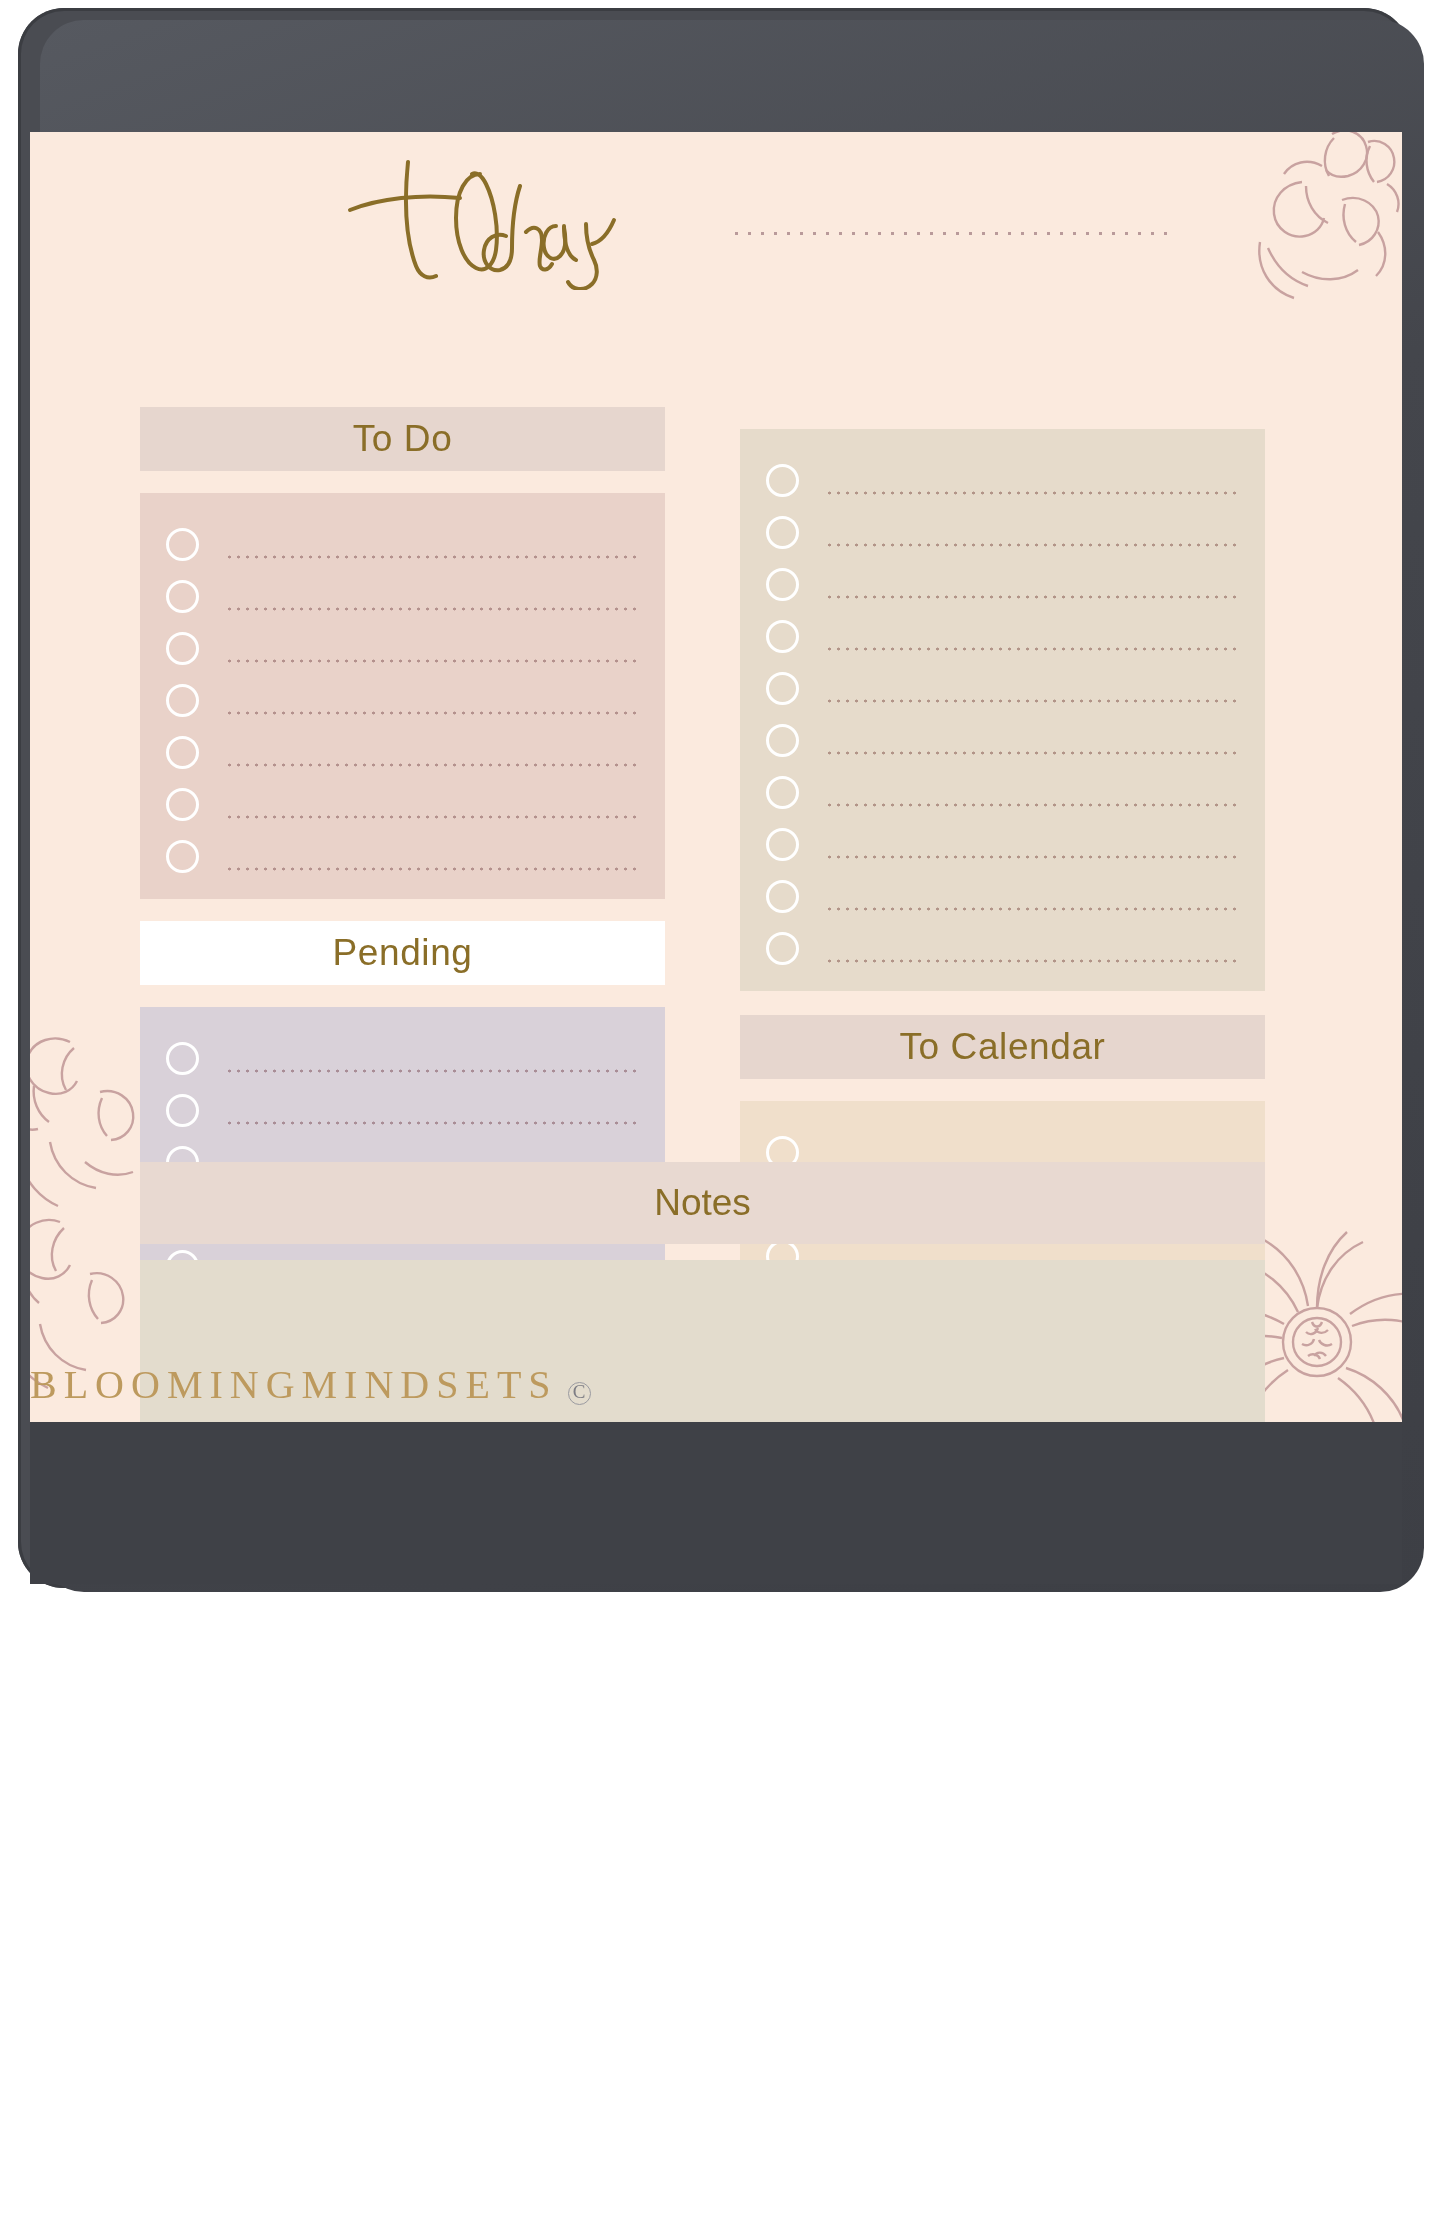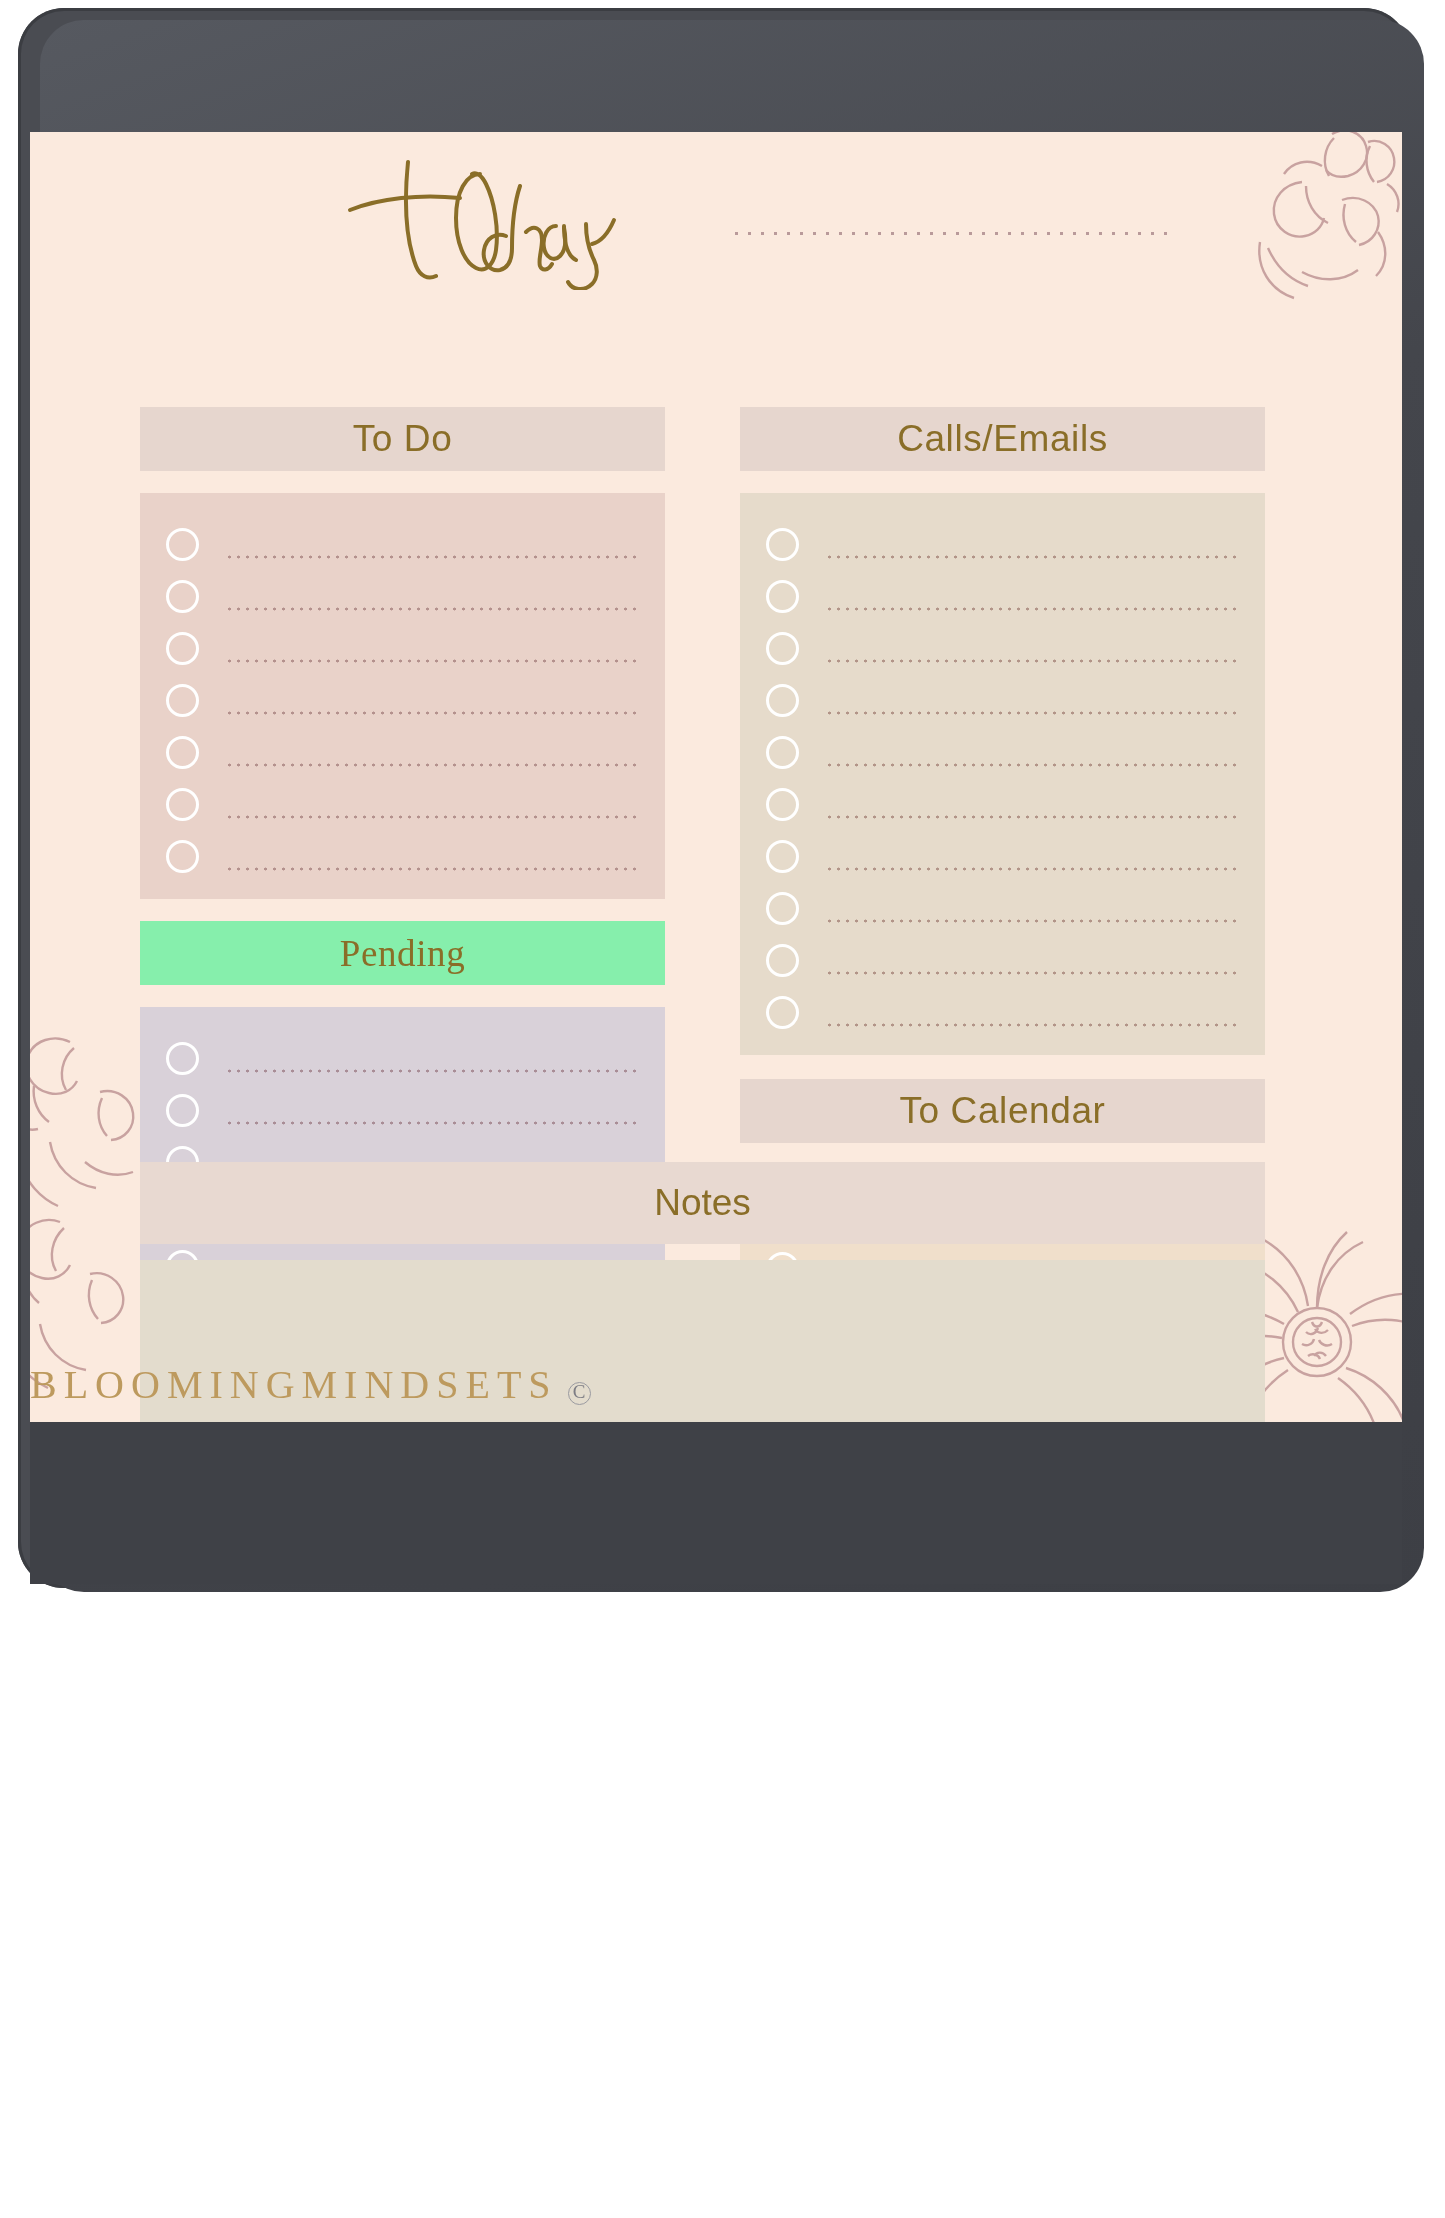--- a/index.html
+++ b/index.html
@@ -60,21 +60,21 @@
 
   .sec-header{
     height:64px;
     display:flex;align-items:center;justify-content:center;
     background:#e7d7cf;
     color:#8a6e28;
     font-size:37px;
     letter-spacing:.6px;
     font-weight:400;
   }
-  .sec-header.tan{background:#86efac;font-family:Liberation Serif, serif;}
+  .sec-header.tan{background:#ffffff;}
   .sec-header.rose{background:#e6d6ce;}
 
   .list-box{
     margin-top:22px;
     padding:20px 26px 22px 26px;
     box-sizing:border-box;
   }
   .list-box.todo{background:#e9d2c9;}
   .list-box.pending{background:#d9d1d9;}
   .list-box.calls{background:#e6dbcb;}
@@ -296,23 +296,20 @@
           </div>
         <div class="row">
             <div class="bubble"></div>
           </div>
       </div>
 
     </div>
 
     <div class="col-right">
 
-      <div class="sec-header rose">
-        <span>Calls/Emails</span>
-      </div>
       <div class="list-box calls">
         <div class="row">
             <div class="bubble"></div>
             <div class="dline tan"></div>
           </div>
         <div class="row">
             <div class="bubble"></div>
             <div class="dline tan"></div>
           </div>
         <div class="row">

